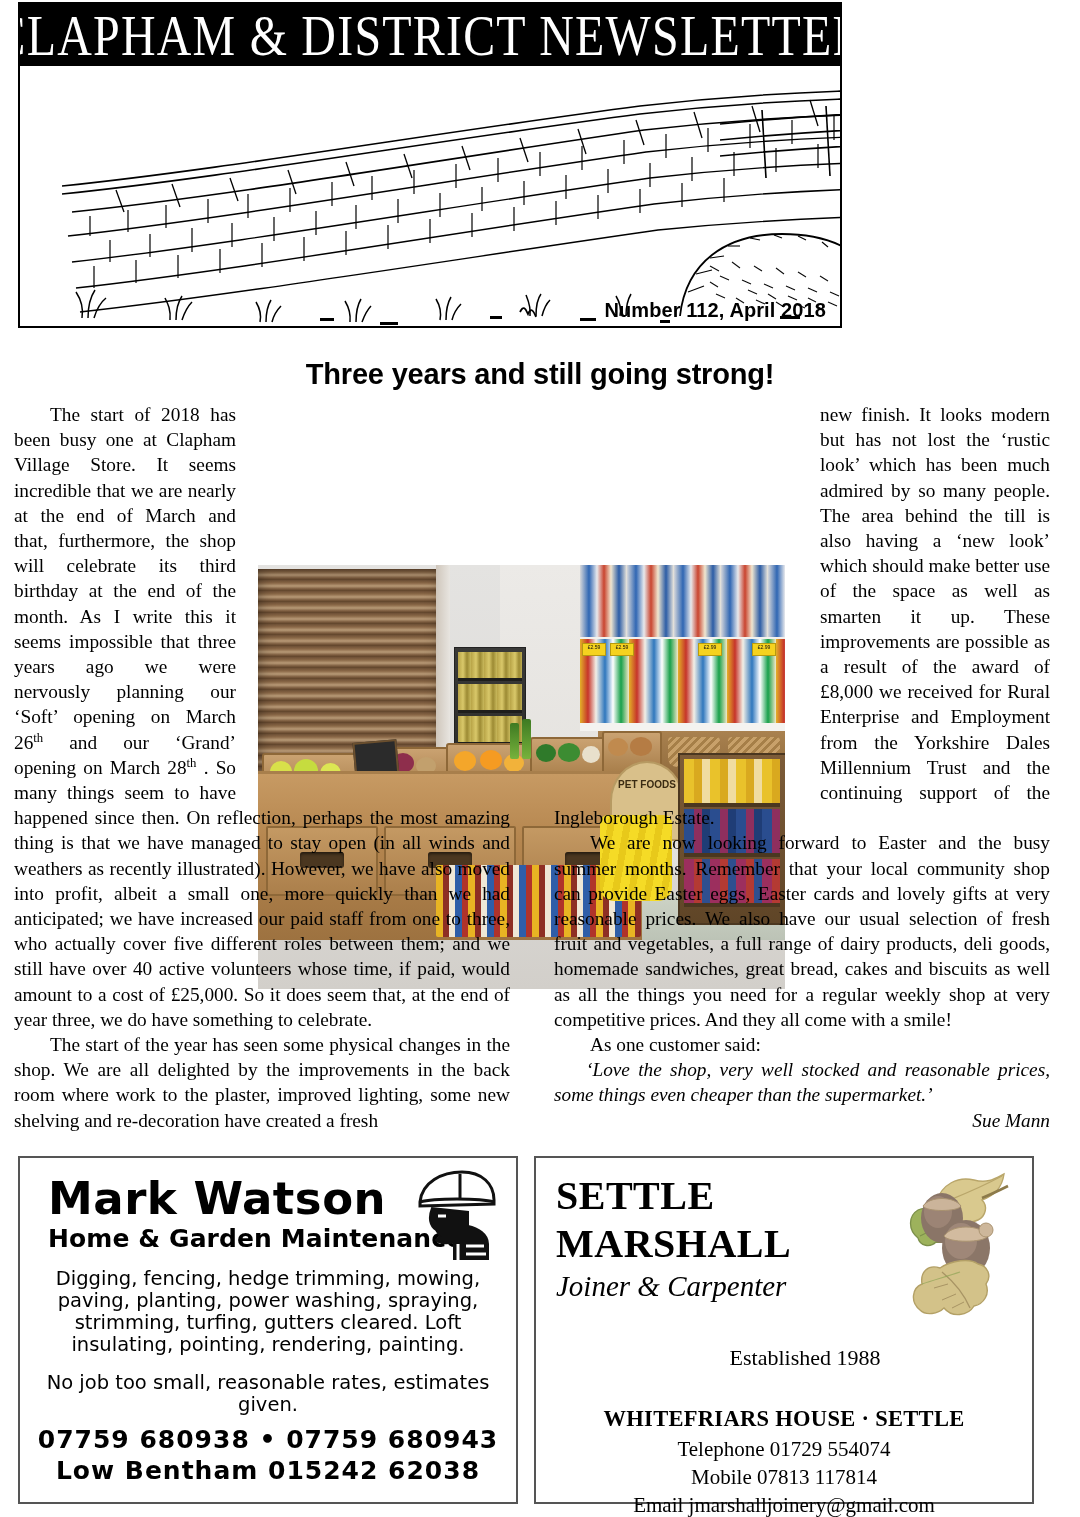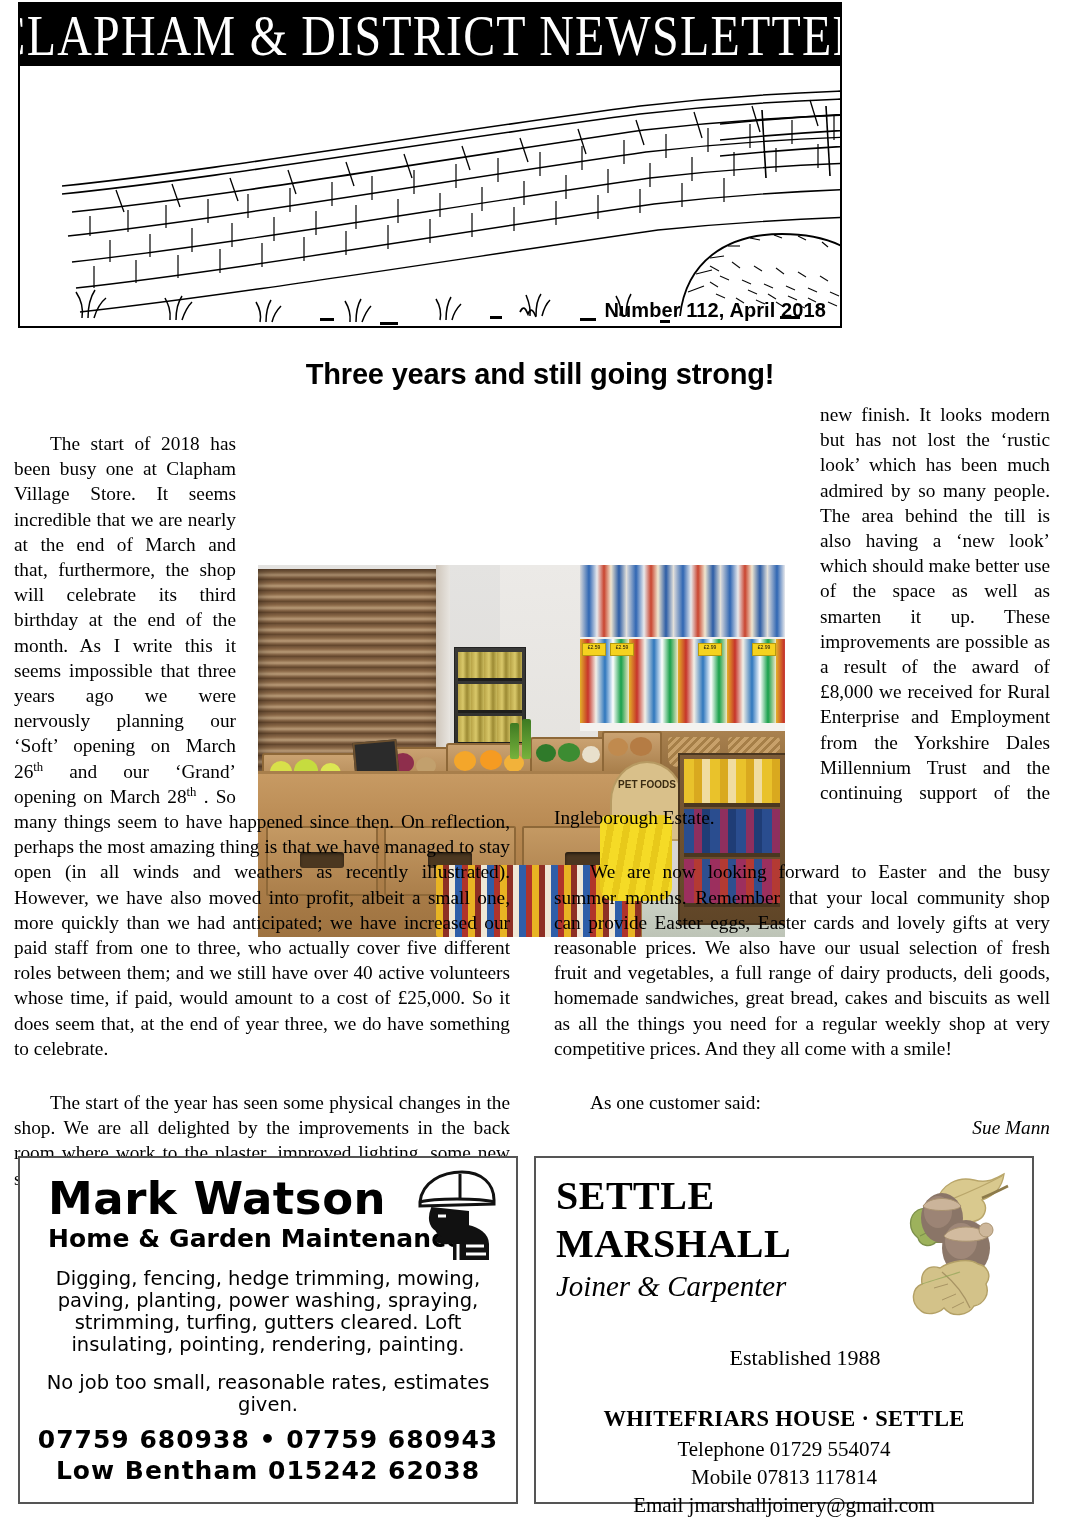--- a/index.html
+++ b/index.html
@@ -86,21 +86,21 @@
     width: 496px;
     font-size: 19.3px;
     line-height: 25.2px;
     text-align: justify;
     text-justify: inter-word;
     hyphens: none;
   }
   .col.left  { left: 0; }
   .col.right { left: 540px; }
   .col p { margin: 0; }
-  .col p.indent { text-indent: 36px; margin-top: 29px; }
+  .col p.indent { text-indent: 36px; }
   .col p.quote { font-style: italic; text-indent: 32px; }
   .col p.byline { text-align: right; font-style: italic; }
   sup { font-size: 0.66em; vertical-align: super; line-height: 0; }
 
   
   .photo-float-left {
     float: right;
     width: 268px;
     height: 372px;
     margin: 28px 0 2px 6px;
@@ -112,21 +112,21 @@
     height: 372px;
     margin: 28px 8px 2px 0;
   }
 
   
   .photo {
     position: absolute;
     left: 258px;
     top: 565px;
     width: 527px;
-    height: 372px;
+    height: 424px;
     overflow: hidden;
     background: #be185d;
   }
   .ph { position: absolute; }
   .wall      { left:0; top:0; width:100%; height:100%;
                background: linear-gradient(180deg,#e4e3e1 0%, #dedcd9 55%, #d2cfca 100%); }
   .wall-right{ left:46%; top:0; width:54%; height:72%;
                background: linear-gradient(180deg,#eceae7,#e2e0dc); }
   .blind {
     left: 0; top: 4px; width: 184px; height: 210px;
@@ -631,20 +631,21 @@
     <div class="photo-float-left"></div>
     <p class="indent"><span>The start of 2018 has been busy one at Clapham Village Store. It seems incredible that we are nearly at the end of March and that, furthermore, the shop will celebrate its third birthday at the end of the month.  As I write this it seems impossible that three years ago we were nervously planning our ‘Soft’ opening on March 26</span><sup>th</sup><span> and our ‘Grand’ opening on March 28</span><sup>th</sup><span> . So many things seem to have happened since then. On reflection, perhaps the most amazing thing is that we have managed to stay open (in all winds and weathers as recently illustrated). However, we have also moved into profit, albeit a small one, more quickly than we had anticipated; we have increased our paid staff from one to three, who actually cover five different roles between them; and we still have over 40 active volunteers whose time, if paid, would amount to a cost of £25,000. So it does seem that, at the end of year three, we do have something to celebrate.</span></p>
     <p class="indent">The start of the year has seen some physical changes in the shop. We are all delighted by the improvements in the back room where work to the plaster, improved lighting, some new shelving and re-decoration have created a fresh</p>
   </div>
 
   <div class="col right">
     <div class="photo-float-right"></div>
     <p>new finish. It looks modern but has not lost the ‘rustic look’ which has been much admired by so many people. The area behind the till is also having a ‘new look’ which should make better use of the space as well as smarten it up. These improvements are possible as a result of the award of £8,000 we received for Rural Enterprise and Employment from the Yorkshire Dales Millennium Trust and the continuing support of the Ingleborough Estate.</p>
     <p class="indent">We are now looking forward to Easter and the busy summer months. Remember that your local community shop can provide Easter eggs, Easter cards and lovely gifts at very reasonable prices. We also have our usual selection of fresh fruit and vegetables, a full range of dairy products, deli goods, homemade sandwiches, great bread, cakes and biscuits as well as all the things you need for a regular weekly shop at very competitive prices.  And they all come with a smile!</p>
     <p class="indent">As one customer said:</p>
+    <p class="quote">‘Love the shop, very well stocked and reasonable prices, some things even cheaper than the supermarket.’</p>
     <p class="byline">Sue Mann</p>
   </div>
 </div>
 
 <div class="ad ad-watson">
   <div class="watson-head">
     <div class="watson-name">Mark Watson</div>
     <div class="watson-sub">Home &amp; Garden Maintenance</div>
     <div class="watson-icon">
       <svg viewBox="0 0 84 92" width="84" height="92" xmlns="http://www.w3.org/2000/svg">

